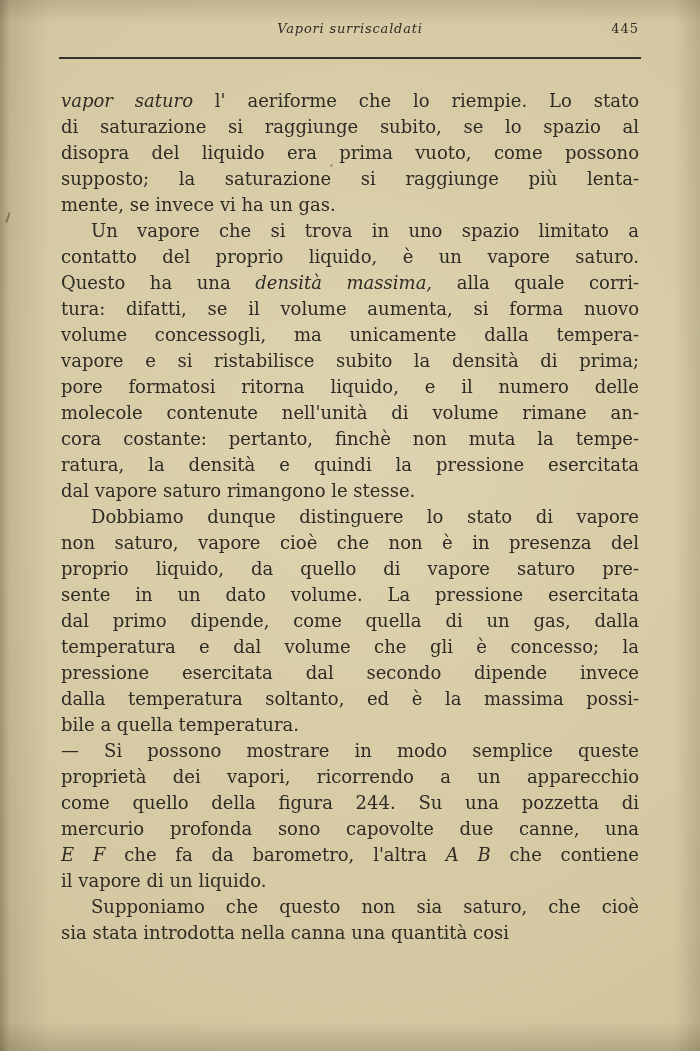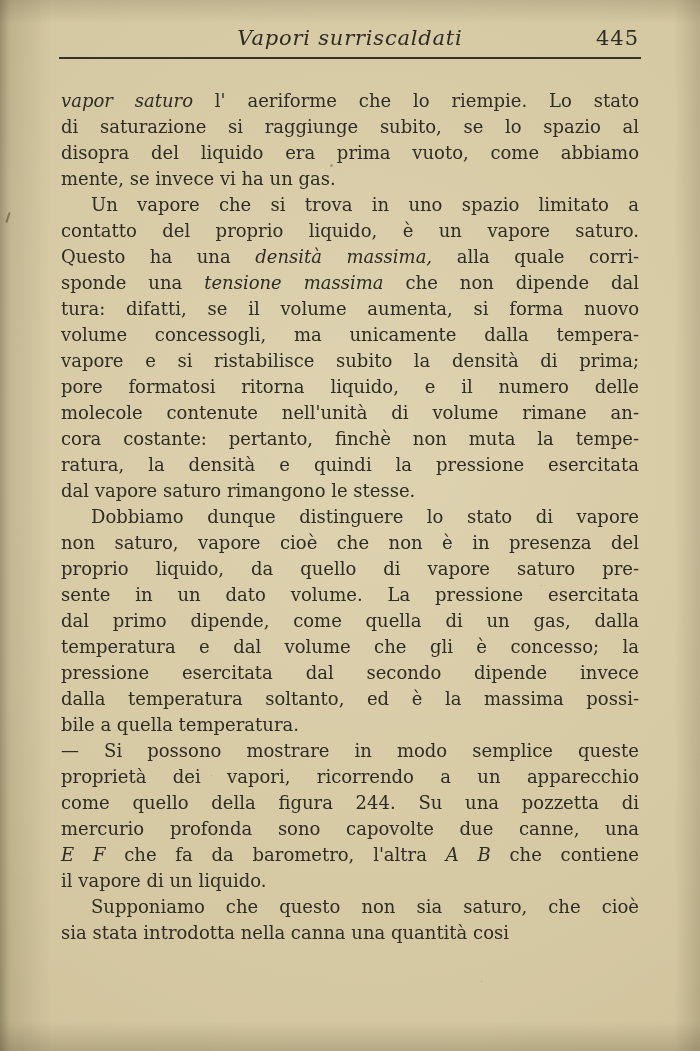--- a/index.html
+++ b/index.html
@@ -17,23 +17,23 @@
       radial-gradient(ellipse 120% 90% at 52% 42%, rgba(255,248,225,0.28), rgba(0,0,0,0) 72%),
       linear-gradient(to right, rgba(70,57,32,0.42) 0px, rgba(70,57,32,0.16) 10px, rgba(70,57,32,0) 52px),
       linear-gradient(to left, rgba(70,57,32,0.20) 0px, rgba(0,0,0,0) 26px),
       linear-gradient(to bottom, rgba(70,57,32,0.18) 0px, rgba(0,0,0,0) 24px),
       linear-gradient(to top, rgba(70,57,32,0.22) 0px, rgba(0,0,0,0) 30px);
     color: var(--ink, #2e2c25);
     overflow: hidden;
   }
   .header {
     position: absolute;
-    top: 27px; left: 61px; width: 578px;
+    top: 18px; left: 61px; width: 578px;
     text-align: center;
-    font-size: 21px;
+    font-size: 13px;
     line-height: 22px;
   }
   .title {
     font-style: italic;
     letter-spacing: 0.8px;
   }
   .pagenum {
     position: absolute;
     right: 0; top: 0;
     font-style: normal;
@@ -96,28 +96,28 @@
     <span class="title">Vapori surriscaldati</span>
     <span class="pagenum">445</span>
   </div>
 
   <div class="rule"></div>
 
   <div class="body">
       <div class="para">
         <div class="line just"><span class="seg-i">vapor saturo</span><span class="seg-n"> l' aeriforme che lo riempie. Lo stato</span></div>
         <div class="line just"><span class="seg-n">di saturazione si raggiunge subito, se lo spazio al</span></div>
-        <div class="line just"><span class="seg-n">disopra del liquido era prima vuoto, come abbiamo</span></div>
+        <div class="line just"><span class="seg-n">disopra del liquido era prima vuoto, come possono</span></div>
+        <div class="line just"><span class="seg-n">supposto; la saturazione si raggiunge più lenta-</span></div>
         <div class="line"><span class="seg-n">mente, se invece vi ha un gas.</span></div>
       </div>
       <div class="para">
         <div class="line just first"><span class="seg-n">Un vapore che si trova in uno spazio limitato a</span></div>
         <div class="line just"><span class="seg-n">contatto del proprio liquido, è un vapore saturo.</span></div>
         <div class="line just"><span class="seg-n">Questo ha una </span><span class="seg-i">densità massima,</span><span class="seg-n"> alla quale corri-</span></div>
-        <div class="line just"><span class="seg-n">sponde una </span><span class="seg-i">tensione massima</span><span class="seg-n"> che non dipende dal</span></div>
         <div class="line just"><span class="seg-n">tura: difatti, se il volume aumenta, si forma nuovo</span></div>
         <div class="line just"><span class="seg-n">volume concessogli, ma unicamente dalla tempera-</span></div>
         <div class="line just"><span class="seg-n">vapore e si ristabilisce subito la densità di prima;</span></div>
         <div class="line just"><span class="seg-n">pore formatosi ritorna liquido, e il numero delle</span></div>
         <div class="line just"><span class="seg-n">molecole contenute nell'unità di volume rimane an-</span></div>
         <div class="line just"><span class="seg-n">cora costante: pertanto, finchè non muta la tempe-</span></div>
         <div class="line just"><span class="seg-n">ratura, la densità e quindi la pressione esercitata</span></div>
         <div class="line"><span class="seg-n">dal vapore saturo rimangono le stesse.</span></div>
       </div>
       <div class="para">

